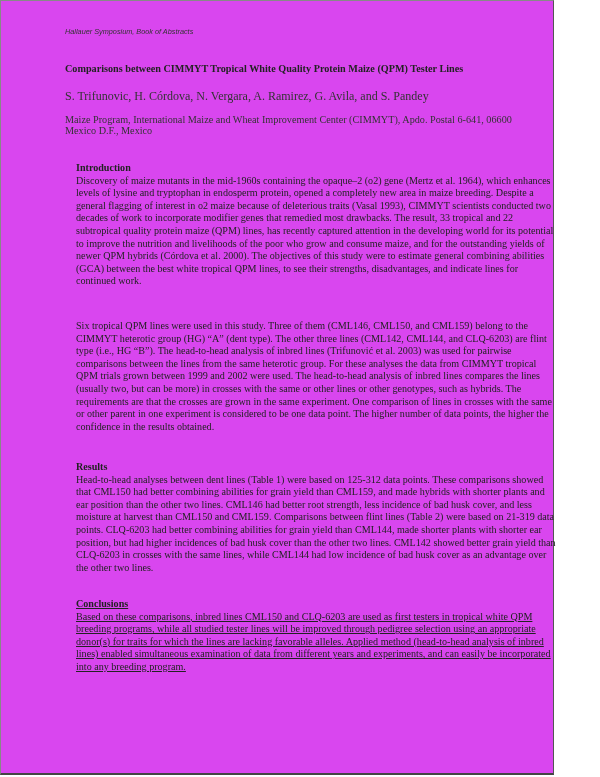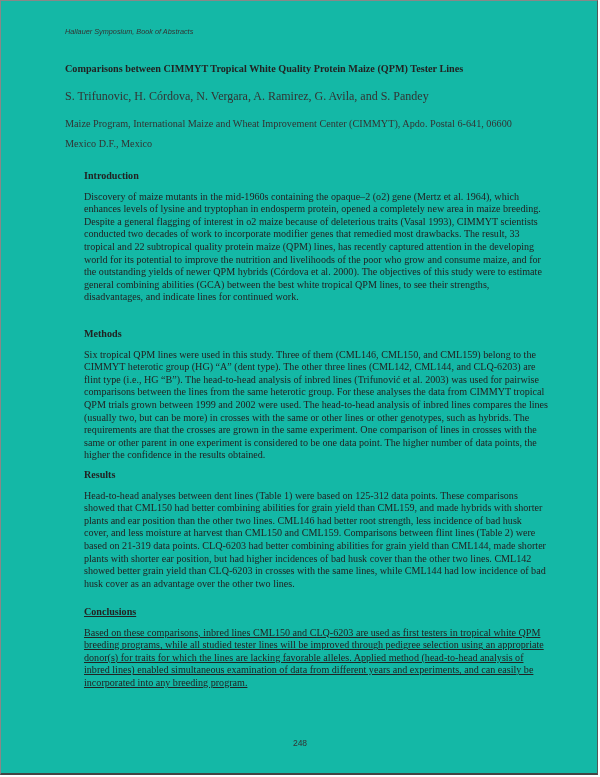--- a/index.html
+++ b/index.html
@@ -2,26 +2,26 @@
 <html><head>
 <meta charset="utf-8">
 <style>
   html, body { margin: 0; padding: 0; }
   body {
     width: 600px; height: 777px; overflow: hidden;
     background: #ffffff;
   }
   .page {
     position: absolute; left: 0; top: 0;
-    width: 598px; height: 775px;
+    width: 554px; height: 775px;
     border-top: 1px solid #888;
     border-left: 1px solid #888;
     border-right: 1px solid #555;
     border-bottom: 2px solid #444;
-    background: #14b8a6;
+    background: #d946ef;
     box-sizing: border-box;
   }
   .running-head {
     position: absolute; left: 64px; top: 26px;
     font-family: "Liberation Sans", sans-serif;
     font-style: italic; font-size: 7.3px; color: #333;
   }
   .title {
     position: absolute; left: 64px; top: 62px;
     font-family: "Liberation Serif", serif;
@@ -29,32 +29,32 @@
     white-space: nowrap;
   }
   .authors {
     position: absolute; left: 64px; top: 88px;
     font-family: "Liberation Serif", serif;
     font-size: 12px; color: #333; white-space: nowrap;
   }
   .affil {
     position: absolute; left: 64px; top: 113px; width: 480px;
     font-family: "Liberation Serif", serif;
-    font-size: 10.2px; color: #333; line-height: 20px;
+    font-size: 10.2px; color: #333; line-height: 11px;
   }
   .section {
     position: absolute; left: 75px; width: 480px;
     font-family: "Liberation Serif", serif;
     font-size: 10.1px; color: #222; line-height: 12.6px;
   }
   .section h2 {
-    margin: 8px; font-size: 10.1px; font-weight: bold; color: #222;
+    margin: 0; font-size: 10.1px; font-weight: bold; color: #222;
     line-height: 12.6px;
   }
-  .section p { margin: 8px; }
+  .section p { margin: 0; }
   #sec-intro { top: 161px; }
   #sec-methods { top: 319px; }
   #sec-results { top: 460px; }
   #sec-conclusions { top: 597px; text-decoration: underline; }
   .page-number {
     position: absolute; left: 0; width: 598px; top: 737px;
     text-align: center;
     font-family: "Liberation Sans", sans-serif;
     font-size: 8.5px; color: #333;
   }
@@ -67,28 +67,26 @@
   <div class="title">Comparisons between CIMMYT Tropical White Quality Protein Maize (QPM) Tester Lines</div>
   <div class="authors">S. Trifunovic, H. Córdova, N. Vergara, A. Ramirez, G. Avila, and S. Pandey</div>
   <div class="affil">Maize Program, International Maize and Wheat Improvement Center (CIMMYT), Apdo. Postal 6-641, 06600 Mexico D.F., Mexico</div>
 
   <div class="section" id="sec-intro">
     <h2>Introduction</h2>
     <p>Discovery of maize mutants in the mid-1960s containing the opaque–2 (o2) gene (Mertz et al. 1964), which enhances levels of lysine and tryptophan in endosperm protein, opened a completely new area in maize breeding. Despite a general flagging of interest in o2 maize because of deleterious traits (Vasal 1993), CIMMYT scientists conducted two decades of work to incorporate modifier genes that remedied most drawbacks. The result, 33 tropical and 22 subtropical quality protein maize (QPM) lines, has recently captured attention in the developing world for its potential to improve the nutrition and livelihoods of the poor who grow and consume maize, and for the outstanding yields of newer QPM hybrids (Córdova et al. 2000). The objectives of this study were to estimate general combining abilities (GCA) between the best white tropical QPM lines, to see their strengths, disadvantages, and indicate lines for continued work.</p>
   </div>
 
   <div class="section" id="sec-methods">
-    <h2>Methods</h2>
     <p>Six tropical QPM lines were used in this study. Three of them (CML146, CML150, and CML159) belong to the CIMMYT heterotic group (HG) “A” (dent type). The other three lines (CML142, CML144, and CLQ-6203) are flint type (i.e., HG “B”). The head-to-head analysis of inbred lines (Trifunović et al. 2003) was used for pairwise comparisons between the lines from the same heterotic group. For these analyses the data from CIMMYT tropical QPM trials grown between 1999 and 2002 were used. The head-to-head analysis of inbred lines compares the lines (usually two, but can be more) in crosses with the same or other lines or other genotypes, such as hybrids. The requirements are that the crosses are grown in the same experiment. One comparison of lines in crosses with the same or other parent in one experiment is considered to be one data point. The higher number of data points, the higher the confidence in the results obtained.</p>
   </div>
 
   <div class="section" id="sec-results">
     <h2>Results</h2>
     <p>Head-to-head analyses between dent lines (Table 1) were based on 125-312 data points. These comparisons showed that CML150 had better combining abilities for grain yield than CML159, and made hybrids with shorter plants and ear position than the other two lines. CML146 had better root strength, less incidence of bad husk cover, and less moisture at harvest than CML150 and CML159. Comparisons between flint lines (Table 2) were based on 21-319 data points. CLQ-6203 had better combining abilities for grain yield than CML144, made shorter plants with shorter ear position, but had higher incidences of bad husk cover than the other two lines. CML142 showed better grain yield than CLQ-6203 in crosses with the same lines, while CML144 had low incidence of bad husk cover as an advantage over the other two lines.</p>
   </div>
 
   <div class="section" id="sec-conclusions">
     <h2>Conclusions</h2>
     <p>Based on these comparisons, inbred lines CML150 and CLQ-6203 are used as first testers in tropical white QPM breeding programs, while all studied tester lines will be improved through pedigree selection using an appropriate donor(s) for traits for which the lines are lacking favorable alleles. Applied method (head-to-head analysis of inbred lines) enabled simultaneous examination of data from different years and experiments, and can easily be incorporated into any breeding program.</p>
   </div>
 
-  <div class="page-number">248</div>
 </div>
 
 </body></html>

